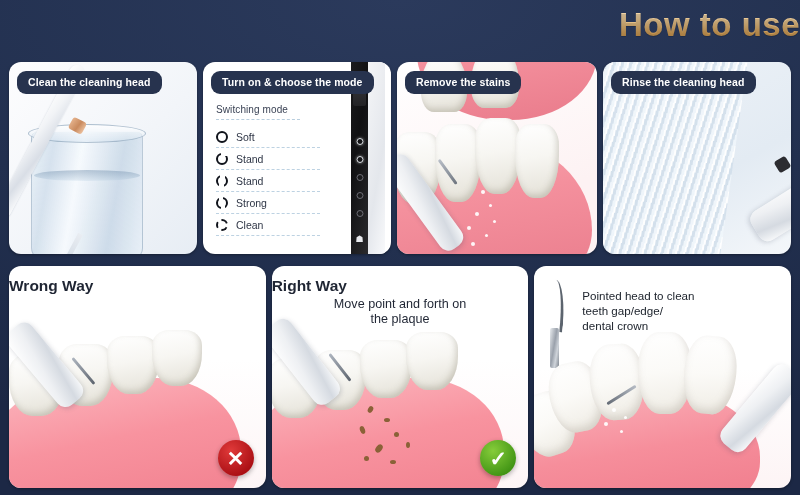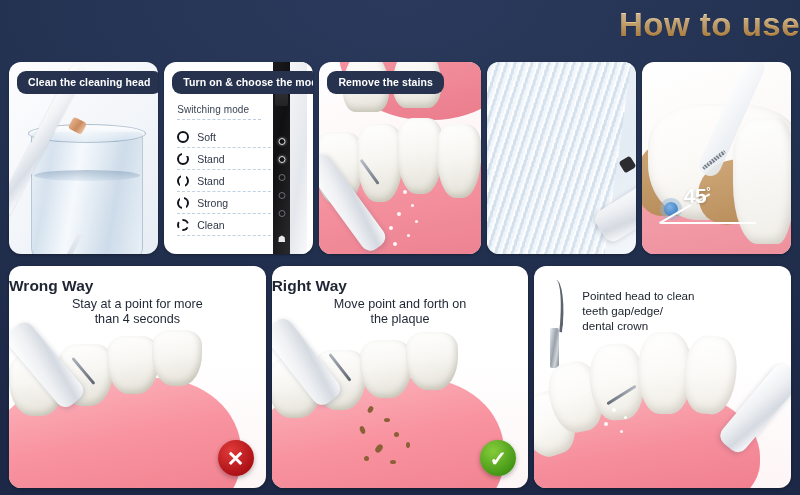--- a/index.html
+++ b/index.html
@@ -408,50 +408,30 @@
       </div>
       <div class="chip">Remove the stains</div>
     </div>
 
     <div class="panel p4">
       <div class="scene">
         <div class="water"></div>
         <div class="handpiece"></div>
         <div class="nozzle"></div>
       </div>
-    </div>
-
-    <div class="panel p5">
-      <div class="scene">
-        <div class="gum gum-main"></div>
-        <div class="calc c1"></div>
-        <div class="bigtooth"></div>
-        <div class="calc c2"></div>
-        <div class="rtooth"></div>
-        <div class="probe"></div>
-        <div class="needles"></div>
-        <div class="dot"></div>
-        <div class="angle">
-          <span class="hline"></span>
-          <span class="dline"></span>
-        </div>
-        <div class="deg">
-          <span>45</span><sup>°</sup>
-        </div>
-      </div>
-    </div>
+      <div class="chip">Rinse the cleaning head</div>
+    </div>
+
   </div>
 
   <div class="row row-bottom">
 
     <div class="panel p6">
       <div class="txtblock" style="left:0;right:0;top:11px">
         <div class="head-strong">Wrong Way</div>
-        <div class="sub" style="white-space:pre-line">Stay at a point for more
-than 4 seconds</div>
       </div>
       <div class="scene">
         <div class="gum gum-main"></div>
         <div class="tooth m1"></div>
         <div class="tooth m2"></div>
         <div class="tooth m3"></div>
         <div class="tooth m4"></div>
         <div class="handpiece"></div>
         <div class="scaler"></div>
       </div>

